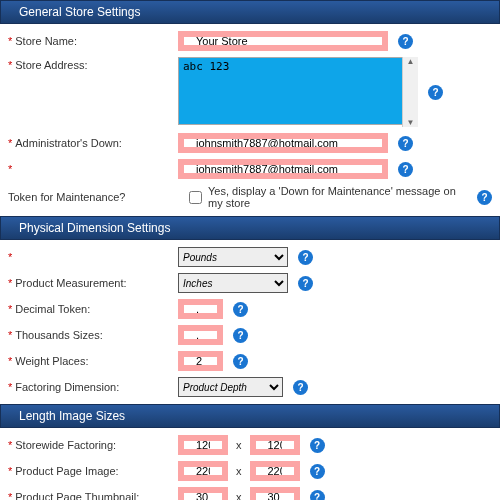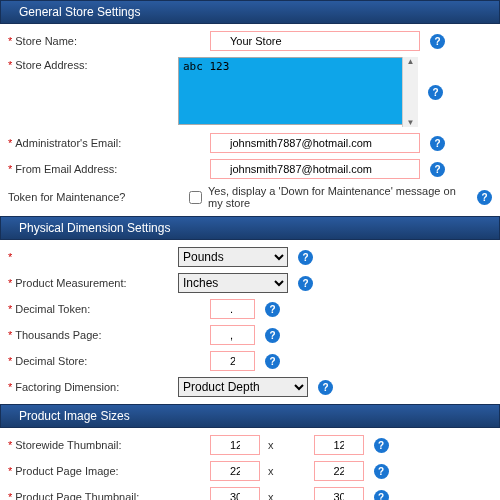--- a/index.html
+++ b/index.html
@@ -11,43 +11,43 @@
     font-size: 12px;
     font-weight: normal;
     border: 1px solid #163058;
   }
   .section-body { padding: 4px 0 4px 0; }
   .row { display: flex; align-items: center; padding: 3px 8px; min-height: 24px; }
   .label { width: 170px; flex-shrink: 0; display: flex; align-items: center; }
   .req { color: #c00; margin-right: 3px; }
   .ctrl { display: flex; align-items: center; gap: 4px; }
   input[type="text"] {
-    border: 1px solid #fca5a5;
-    padding: 2px 19px;
+    border: 6px solid #fca5a5;
+    padding: 2px 12px;
     font-size: 11px;
     height: 20px;
     background: #fff;
-    margin-left: 32px;
   }
   .wide { width: 210px; }
   textarea {
     border: 1px solid #aaa;
     padding: 2px 4px;
     font-size: 11px;
     width: 240px;
     height: 68px;
     resize: none;
     background: #0ea5e9;
   }
   select {
     border: 1px solid #555;
-    font-size: 12px;
+    font-size: 10px;
     height: 20px;
     width: 110px;
     background: #eee;
+    font-style: italic;
   }
   .small { width: 45px; text-align: left; }
   .med { width: 50px; }
   .help {
     width: 15px; height: 15px;
     border-radius: 50%;
     background: #1a75d1;
     color: #fff;
     display: inline-flex;
     align-items: center;
@@ -94,32 +94,31 @@
             <span class="ta-ar">▼</span>
           </div>
       </div>
       <span class="help">?</span>
     </div>
   </div>
 
   <div class="row">
     <div class="label">
         <span class="req">*</span>
-        <span>Administrator's Email:</span>
+        <span>Administrator's Down:</span>
       </div>
     <div class="ctrl">
       <input type="text" class="wide" value="johnsmith7887@hotmail.com" style="">
       <span class="help">?</span>
     </div>
   </div>
 
   <div class="row">
     <div class="label">
         <span class="req">*</span>
-        <span>From Email Address:</span>
       </div>
     <div class="ctrl">
       <input type="text" class="wide" value="johnsmith7887@hotmail.com" style="">
       <span class="help">?</span>
     </div>
   </div>
 
   <div class="row">
     <div class="label">
         <span>Token for Maintenance?</span>
@@ -163,58 +162,58 @@
       </div>
     <div class="ctrl">
       <input type="text" class="small" value="." style="">
       <span class="help">?</span>
     </div>
   </div>
 
   <div class="row">
     <div class="label">
         <span class="req">*</span>
-        <span>Thousands Page:</span>
+        <span>Thousands Sizes:</span>
       </div>
     <div class="ctrl">
       <input type="text" class="small" value="," style="">
       <span class="help">?</span>
     </div>
   </div>
 
   <div class="row">
     <div class="label">
         <span class="req">*</span>
-        <span>Decimal Store:</span>
+        <span>Weight Places:</span>
       </div>
     <div class="ctrl">
       <input type="text" class="small" value="2" style="">
       <span class="help">?</span>
     </div>
   </div>
 
   <div class="row">
     <div class="label">
         <span class="req">*</span>
         <span>Factoring Dimension:</span>
       </div>
     <div class="ctrl">
-      <select style="width:130px;"><option>Product Depth</option></select>
+      <select style="width:105px;"><option>Product Depth</option></select>
       <span class="help">?</span>
     </div>
   </div>
 </div>
 
-<div class="section-header">Product Image Sizes</div>
+<div class="section-header">Length Image Sizes</div>
 <div class="section-body">
 
   <div class="row">
     <div class="label">
         <span class="req">*</span>
-        <span>Storewide Thumbnail:</span>
+        <span>Storewide Factoring:</span>
       </div>
     <div class="ctrl">
       <input type="text" class="med" value="120" style="">
       <span class="x">x</span>
       <input type="text" class="med" value="120" style="">
       <span class="help">?</span>
     </div>
   </div>
 
   <div class="row">

